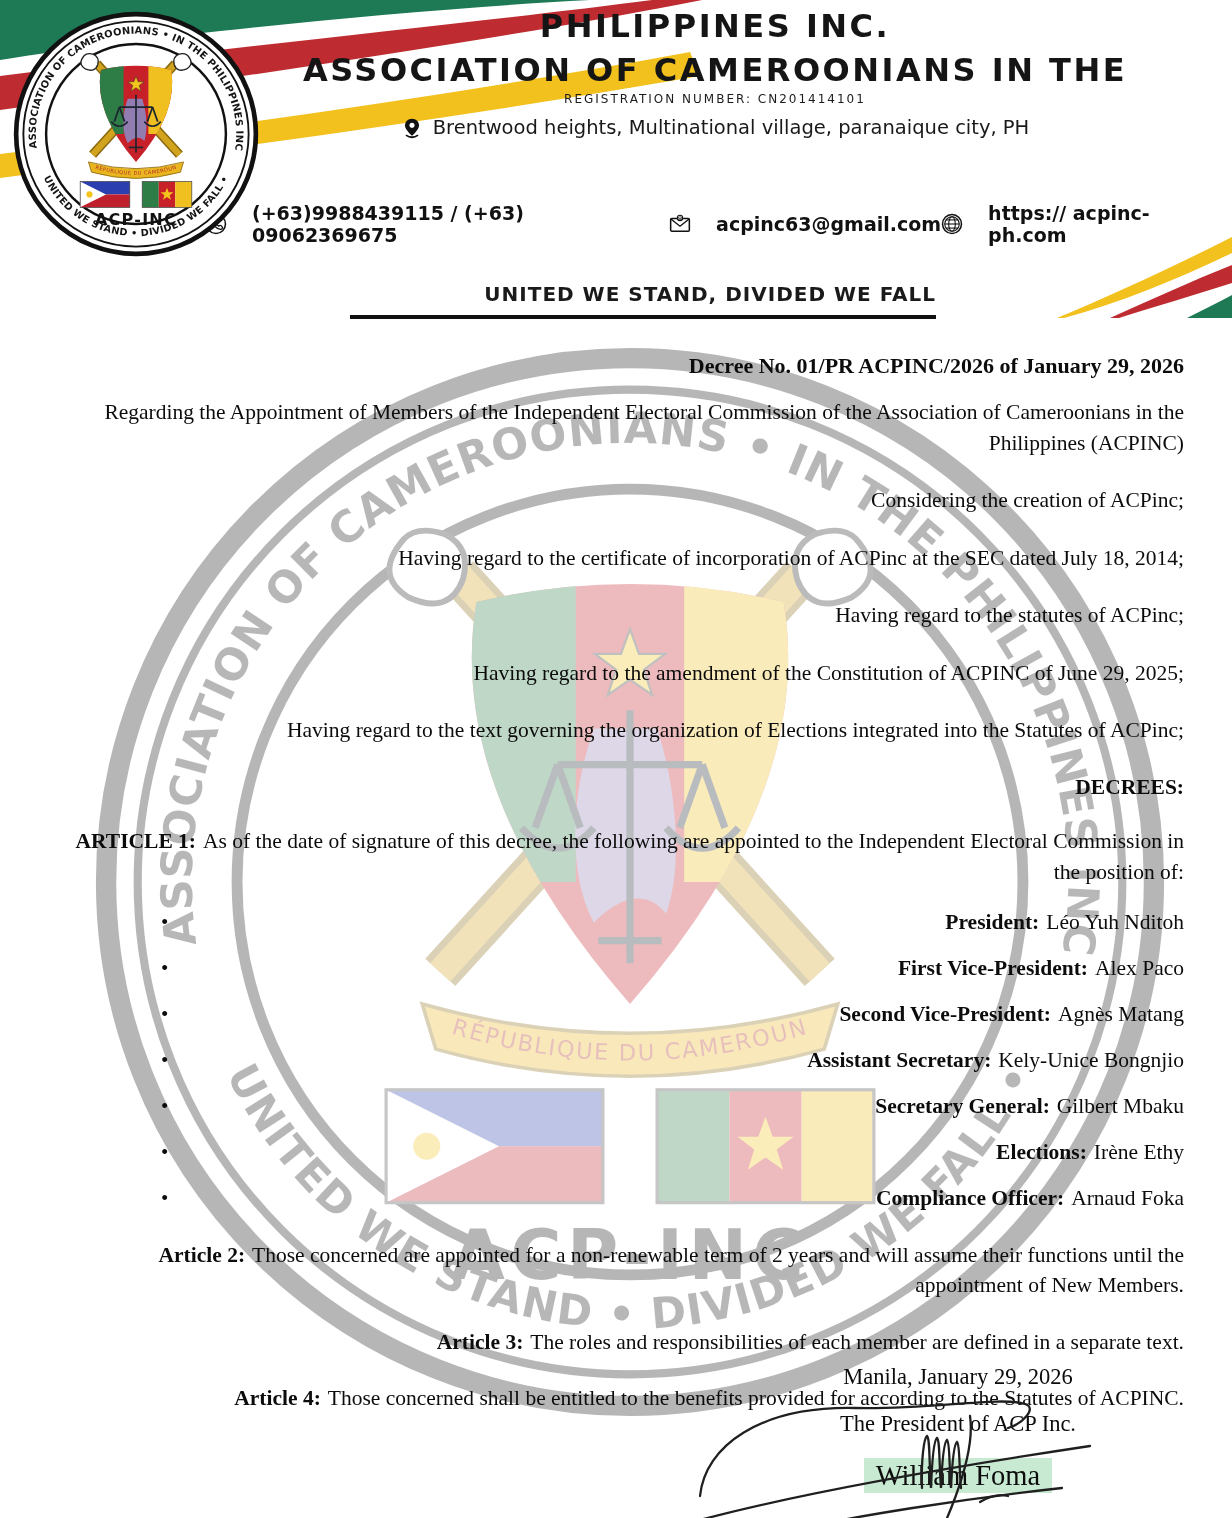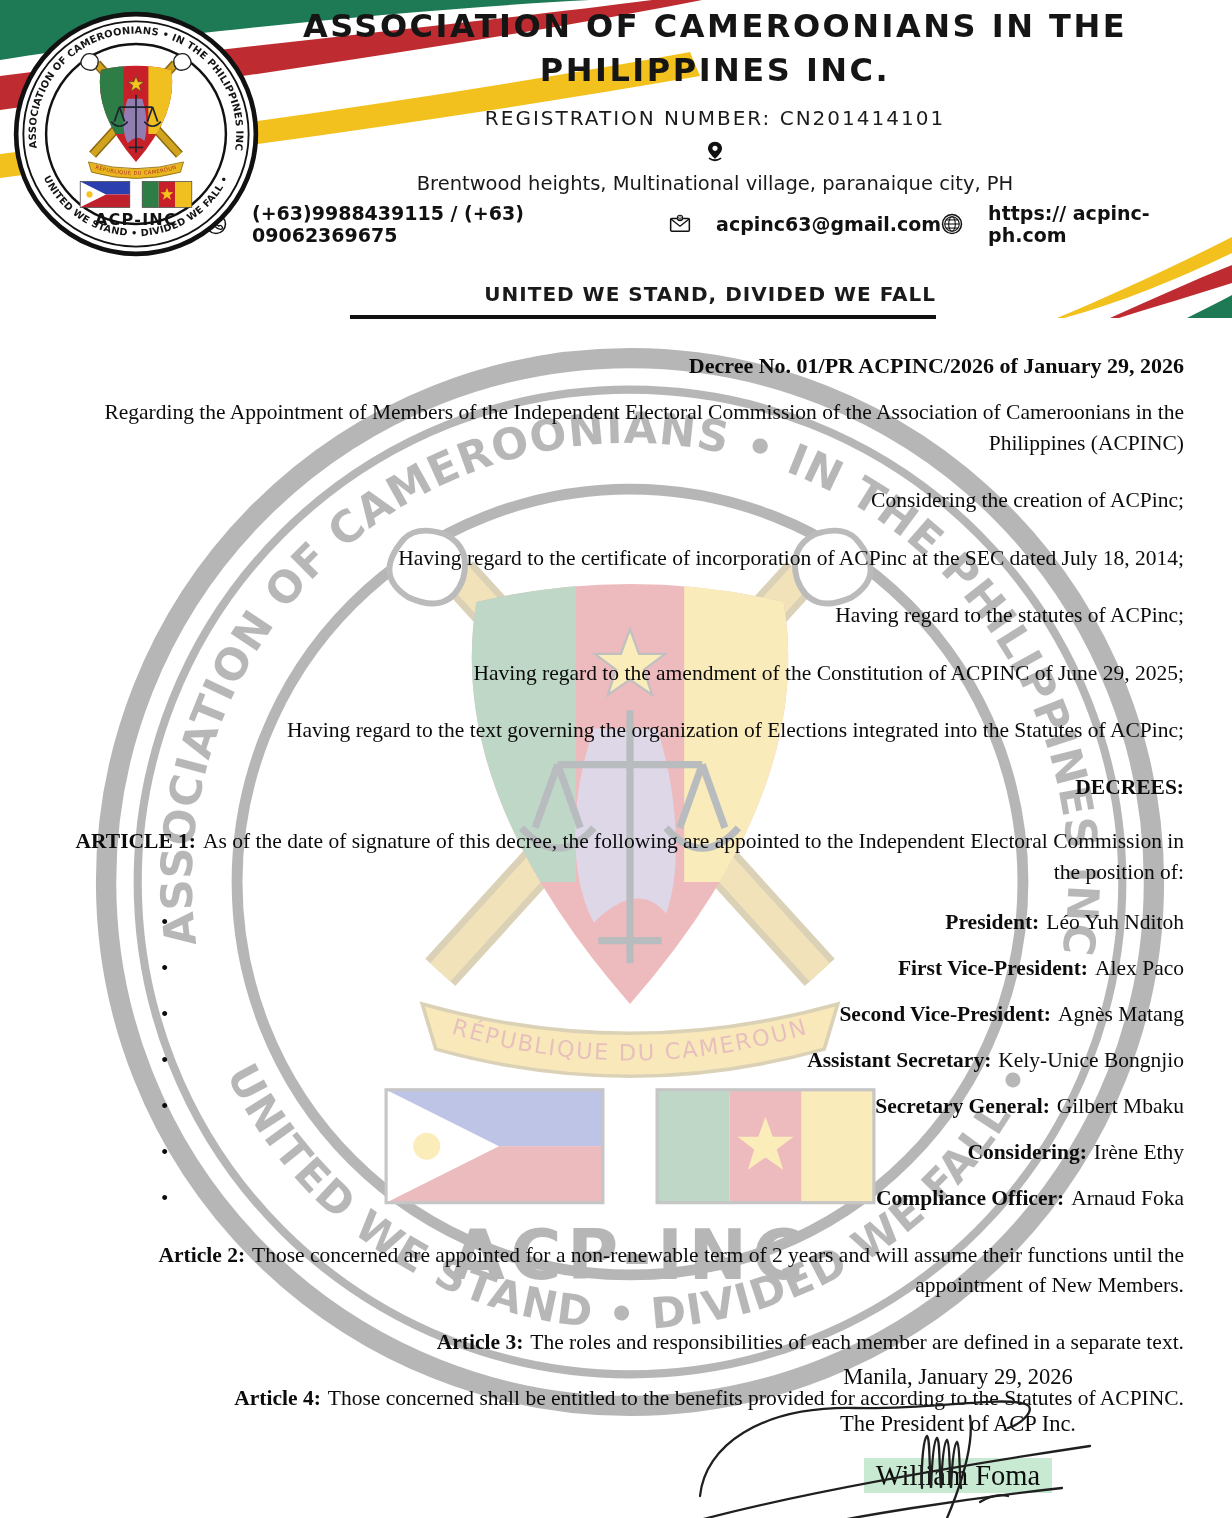--- a/index.html
+++ b/index.html
@@ -6,23 +6,23 @@
   .page{position:relative;width:1232px;height:1518px;background:#ffffff;overflow:hidden;
         font-family:"Liberation Serif", serif;color:#0c0c0c;}
   svg{display:block;}
   .ribbons-tl{position:absolute;left:0;top:0;z-index:0;pointer-events:none;}
   .ribbons-tr{position:absolute;right:0;top:195px;z-index:0;pointer-events:none;}
   .watermark{position:absolute;left:88px;top:340px;width:1084px;height:1084px;opacity:.3;z-index:0;pointer-events:none;}
   .logo{position:absolute;left:12px;top:10px;width:248px;height:248px;z-index:3;}
   .head-center{position:absolute;left:268px;right:70px;top:4px;text-align:center;z-index:2;
                font-family:"DejaVu Sans", sans-serif;}
   .org-title{font-size:32px;font-weight:600;letter-spacing:2.5px;line-height:1.38;color:#151515;}
-  .registration{margin-top:14px;font-size:20px;letter-spacing:2px;color:#1b1b1b;}
+  .registration{font-size:12px;letter-spacing:2px;color:#1b1b1b;}
   .address-row{margin-top:10px;display:flex;align-items:center;justify-content:center;gap:10px;
-               font-size:19.5px;color:#191919;flex-direction:column;}
+               font-size:19.5px;color:#191919;}
   .contact-row{position:absolute;left:205px;right:8px;top:202px;display:flex;justify-content:space-between;
                align-items:center;z-index:2;font-family:"DejaVu Sans", sans-serif;font-weight:bold;font-size:19px;color:#111;}
   .contact-item{display:flex;align-items:center;gap:25px;}
   .motto-wrap{position:absolute;left:350px;top:282px;width:586px;text-align:right;z-index:2;
               font-family:"DejaVu Sans", sans-serif;font-weight:bold;font-size:20px;letter-spacing:1px;
               color:#1a1a1a;padding-bottom:9px;border-bottom:4px solid #101010;}
   .doc-body{position:absolute;left:55px;right:48px;top:350px;z-index:2;font-size:21.5px;line-height:1.42;text-align:right;}
   .doc-body p{margin:0;}
   .decree-title{margin-left:180px !important;font-weight:bold;font-size:22px;}
   .intro{margin-top:16px !important;}
@@ -135,22 +135,22 @@
   <svg class="watermark" viewBox="0 0 240 240">
     <use href="#acp-seal"></use>
   </svg>
 
   <svg class="logo" viewBox="0 0 240 240">
     <use href="#acp-seal"></use>
   </svg>
 
   <div class="head-center">
     <div class="org-title">
+      <div>PHILIPPINES INC.</div>
       <div>ASSOCIATION OF CAMEROONIANS IN THE</div>
-      <div>PHILIPPINES INC.</div>
     </div>
     <div class="registration">REGISTRATION NUMBER: CN201414101</div>
     <div class="address-row">
       <svg class="icon20" viewBox="0 0 20 20">
         <path d="M10,1.5 C6.2,1.5 3.6,4.4 3.6,7.8 C3.6,11.6 10,17.2 10,17.2 C10,17.2 16.4,11.6 16.4,7.8 C16.4,4.4 13.8,1.5 10,1.5 Z" fill="#111"></path>
         <circle cx="10" cy="7.6" r="2.3" fill="#fff"></circle>
         <path d="M4.5,16.5 Q10,20.3 15.5,16.5" stroke="#111" stroke-width="1.6" fill="none"></path>
       </svg>
       <span>Brentwood heights, Multinational village, paranaique city, PH</span>
     </div>
@@ -205,21 +205,21 @@
     <p class="article-lead">
       <b class="lbl">ARTICLE 1:</b><span>As of the date of signature of this decree, the following are appointed to the Independent Electoral Commission in the position of:</span>
     </p>
 
     <ul class="appointments">
       <li><b class="lbl">President:</b><span>Léo Yuh Nditoh</span></li>
       <li><b class="lbl">First Vice-President:</b><span>Alex Paco</span></li>
       <li><b class="lbl">Second Vice-President:</b><span>Agnès Matang</span></li>
       <li><b class="lbl">Assistant Secretary:</b><span>Kely-Unice Bongnjio</span></li>
       <li><b class="lbl">Secretary General:</b><span>Gilbert Mbaku</span></li>
-      <li><b class="lbl">Considering:</b><span>Irène Ethy</span></li>
+      <li><b class="lbl">Elections:</b><span>Irène Ethy</span></li>
       <li><b class="lbl">Compliance Officer:</b><span>Arnaud Foka</span></li>
     </ul>
 
     <p class="article-para">
       <b class="lbl">Article 2:</b><span>Those concerned are appointed for a non-renewable term of 2 years and will assume their functions until the appointment of New Members.</span>
     </p>
     <p class="article-para">
       <b class="lbl">Article 3:</b><span>The roles and responsibilities of each member are defined in a separate text.</span>
     </p>
     <p class="article-para">

